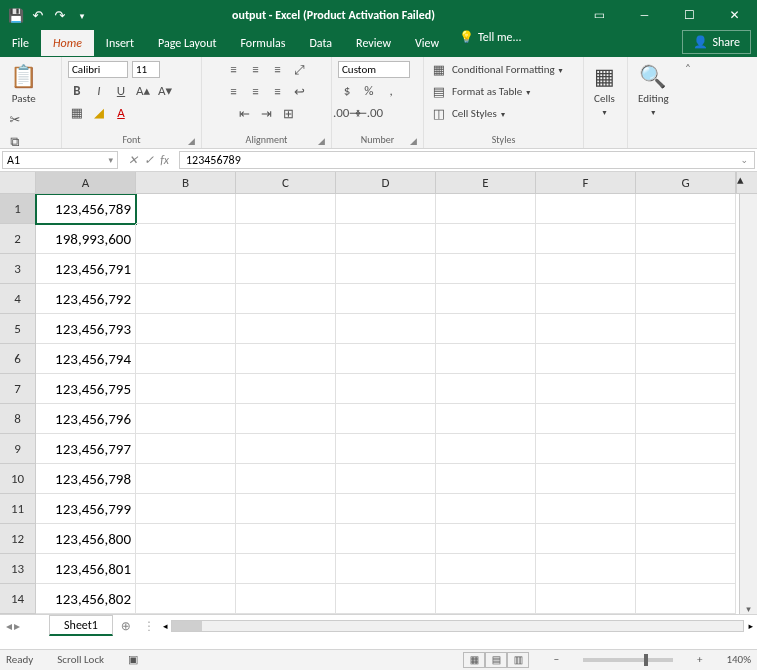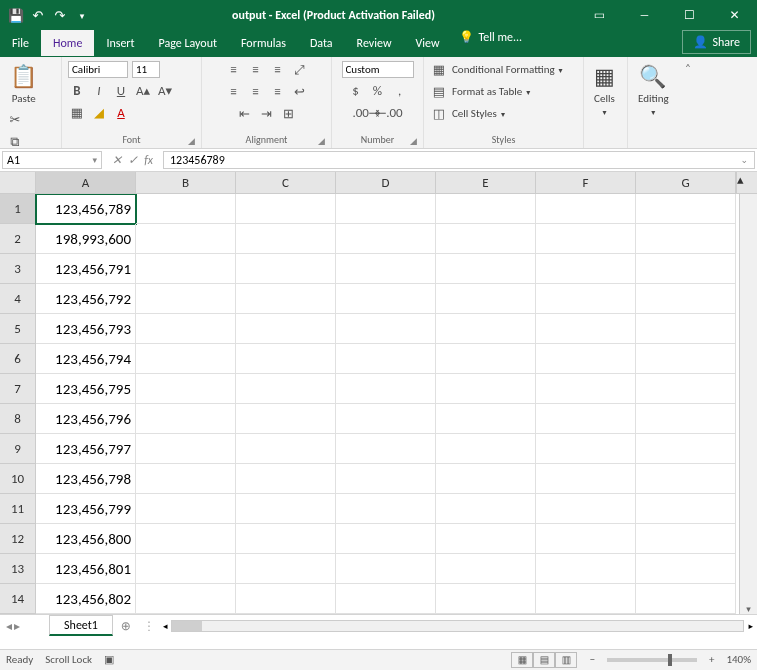--- a/index.html
+++ b/index.html
@@ -7,42 +7,42 @@
   
   .titlebar { height: 30px; background: #0c6b3e; color: #fff; display: flex; align-items: center; font-size: 12px; }
   .qat { display: flex; align-items: center; gap: 6px; padding-left: 8px; }
   .qat .ic { width: 16px; height: 16px; display: flex; align-items: center; justify-content: center; font-size: 13px; color: #fff; }
   .title-center { flex: 1; text-align: center; font-size: 12px; font-weight: bold; }
   .wincontrols { display: flex; }
   .wincontrols .wc { width: 45px; height: 30px; display: flex; align-items: center; justify-content: center; color: #fff; font-size: 12px; }
   
   .tabs { height: 28px; background: #0c6b3e; display: flex; align-items: flex-start; font-size: 12px; color: #fff; }
   .tab { padding: 6px 12px; cursor: pointer; }
-  .tab.active { background: #f3f3f3; color: #4c1d95; }
+  .tab.active { background: #f3f3f3; color: #c2410c; font-style: italic; }
   .tabs .spacer { flex: 1; }
   .tellme { display: flex; align-items: center; gap: 4px; padding: 0 8px; }
   .share { display: flex; align-items: center; gap: 4px; padding: 4px 10px; border: 1px solid rgba(255,255,255,0.4); margin-right: 6px; margin-bottom:2px; }
   
   .ribbon { background: #f3f3f3; border-bottom: 1px solid #d4d4d4; display: flex; font-size: 11px; color: #444; height: 92px; }
   .rgroup { border-right: 1px solid #e1e1e1; padding: 4px 6px 2px 6px; display: flex; flex-direction: column; justify-content: space-between; }
   .rgroup .gbody { display: flex; align-items: center; gap: 4px; flex-wrap: wrap; }
   .rgroup .glabel { text-align: center; font-size: 10px; color: #666; padding-top: 2px; position: relative; }
   .glabel .dlg { position: absolute; right: 0; bottom: 0; font-size: 9px; color: #888; }
   .btn-lg { display: flex; flex-direction: column; align-items: center; gap: 2px; padding: 2px 4px; }
   .btn-lg .ic { font-size: 22px; }
   .mini { display: flex; flex-direction: column; gap: 4px; }
   .row { display: flex; gap: 4px; align-items: center; }
   .ic-sm { width: 18px; height: 18px; display: flex; align-items: center; justify-content: center; font-size: 13px; color: #555; }
   select.fake, input.fake { font-size: 11px; border: 1px solid #bbb; background: #fff; padding: 1px 3px; }
   .fontname { width: 60px; }
   .fontsize { width: 28px; }
   .numfmt { width: 72px; }
   
   .namebox-row { height: 24px; background: #fff; border-bottom: 1px solid #d4d4d4; display: flex; align-items: center; font-size: 12px; }
-  .namebox { width: 100px; border: 1px solid #ccc; margin: 1px 2px; padding: 1px 4px; display: flex; justify-content: space-between; align-items: center; }
+  .namebox { width: 116px; border: 1px solid #ccc; margin: 1px 2px; padding: 1px 4px; display: flex; justify-content: space-between; align-items: center; }
   .fx-btns { display: flex; gap: 6px; padding: 0 8px; color: #888; font-style: italic; }
   .formula-bar { flex: 1; border: 1px solid #ccc; margin: 1px 2px; padding: 1px 6px; display:flex; align-items:center; justify-content: space-between;}
   
   .grid-wrap { flex: 1; display: flex; flex-direction: column; background: #fff; position: relative; }
   .col-headers { display: flex; height: 22px; background: #e6e6e6; border-bottom: 1px solid #ccc; font-size: 13px; color: #333; }
   .rowlabel-spacer { width: 36px; background: #e6e6e6; border-right: 1px solid #ccc; }
   .colh { width: 100px; text-align: center; border-right: 1px solid #ccc; line-height: 22px; font-weight: normal; }
   .colh.sel { background: #d2d2d2; }
   .scroll-spacer { width: 18px; background: #e6e6e6; border-left:1px solid #ccc;}
   .grid-body { flex: 1; display: flex; overflow: hidden; }
@@ -57,21 +57,21 @@
   
   .sheet-tabs { height: 24px; background: #fff; border-top: 1px solid #d4d4d4; display: flex; align-items: center; font-size: 12px; }
   .sheet-nav { display: flex; gap: 2px; padding: 0 6px; color: #888; }
   .sheettab { border: 1px solid #ccc; border-bottom: none; padding: 2px 14px; background: #fff; }
   .sheettab.active { border-bottom: 2px solid #0c6b3e; margin-left: 23px; }
   .addsheet { padding: 0 8px; color: #888; }
   .hscroll { flex: 1; display: flex; align-items: center; padding: 0 4px; gap:4px;}
   .hscroll-track { flex:1; height:12px; background:#f0f0f0; border:1px solid #ccc; position:relative;}
   .hscroll-thumb { position:absolute; left:0; top:0; height:100%; width:30px; background:#cfcfcf;}
   
-  .statusbar { height: 22px; background: #f3f3f3; border-top: 1px solid #d4d4d4; display: flex; align-items: center; font-size: 11px; color: #555; padding: 0 6px; gap: 12px; margin-top: 12px; }
+  .statusbar { height: 22px; background: #f3f3f3; border-top: 1px solid #d4d4d4; display: flex; align-items: center; font-size: 11px; color: #555; padding: 0 6px; gap: 24px; margin-top: 12px; }
   .statusbar .spacer { flex: 1; }
   .viewbtns { display: flex; gap: 0; }
   .viewbtn { width: 22px; height: 16px; border: 1px solid #bbb; display:flex; align-items:center; justify-content:center; font-size:10px;}
   .zoom-slider { width: 90px; height: 4px; background: #ccc; position: relative; }
   .zoom-slider .thumb { position: absolute; left: 68%; top: -4px; width: 4px; height: 12px; background: #666; }
 </style>
 </head>
 <body>
 
 <div class="titlebar">
@@ -173,21 +173,21 @@
       <div class="row">
         <span class="ic-sm">⇤</span>
         <span class="ic-sm">⇥</span>
         <span class="ic-sm">⊞</span>
       </div>
     </div>
     <div class="glabel"><span>Alignment</span><span class="dlg">◢</span></div>
   </div>
 
   <div class="rgroup" style="width:92px;">
-    <div class="gbody" style="flex-direction:column; gap:4px;">
+    <div class="gbody" style="flex-direction:row; gap:4px;">
       <input class="fake numfmt" value="Custom" style="">
       <div class="row">
         <span class="ic-sm">$</span>
         <span class="ic-sm">%</span>
         <span class="ic-sm">,</span>
       </div>
       <div class="row">
         <span class="ic-sm">.00→</span>
         <span class="ic-sm">←.00</span>
       </div>

